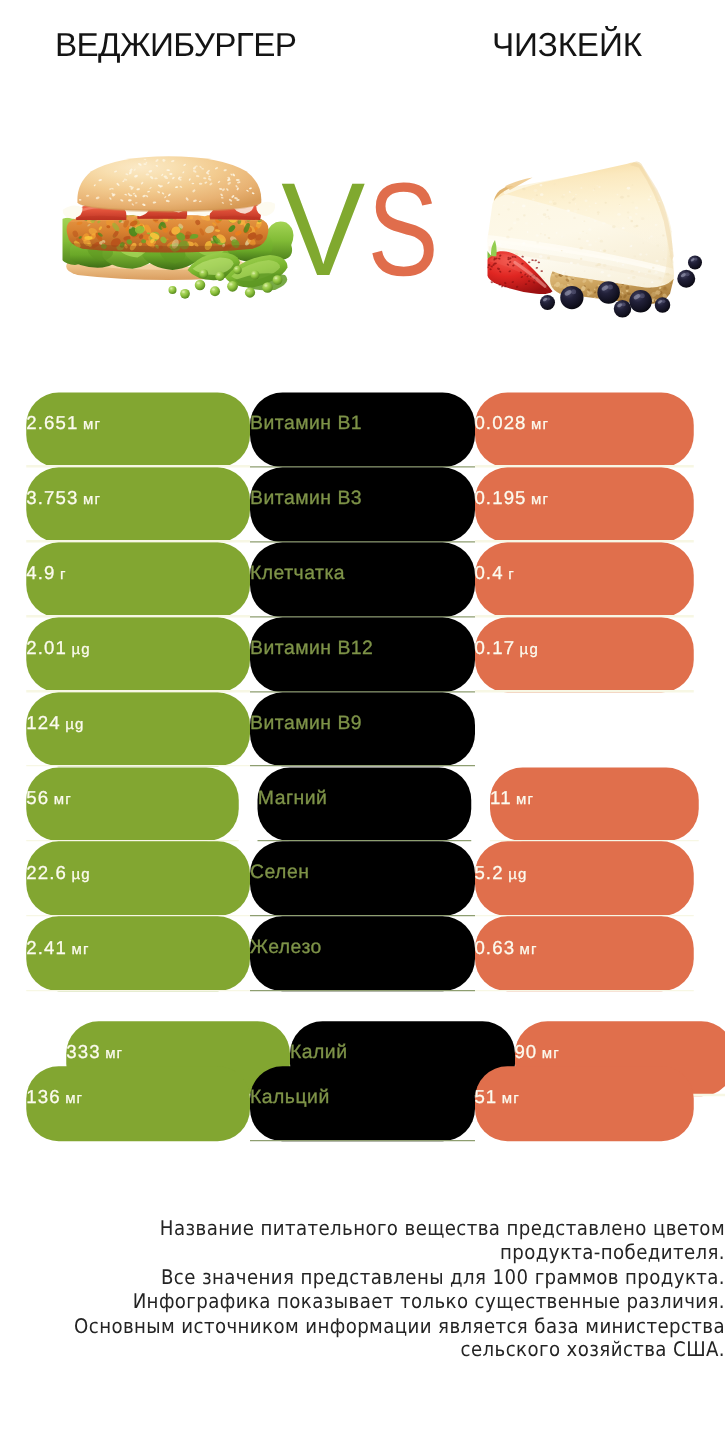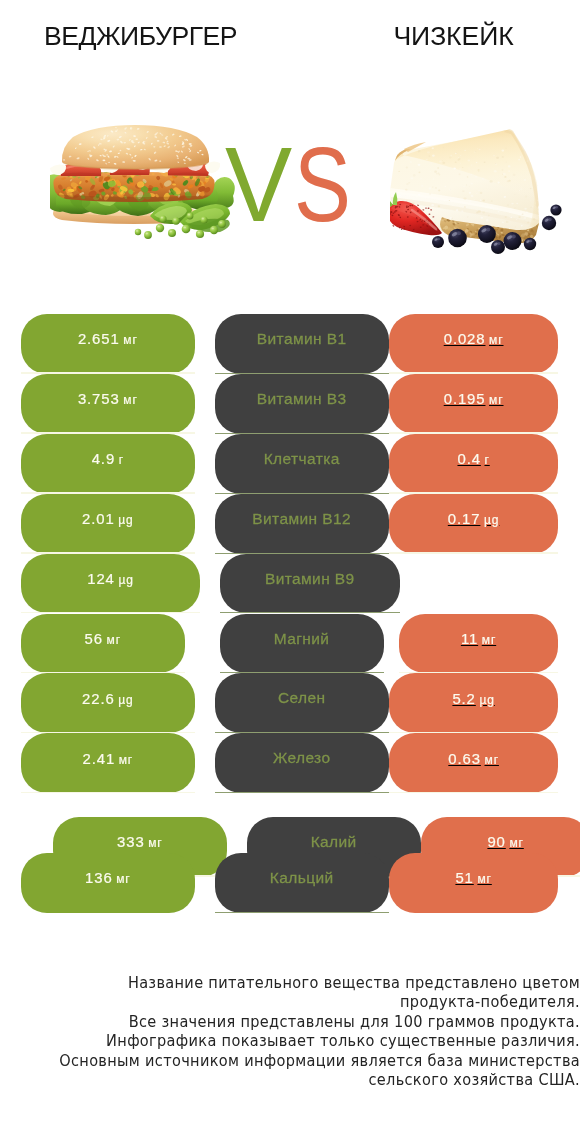--- a/index.html
+++ b/index.html
@@ -14,24 +14,24 @@
   .hero{position:absolute;left:0;top:110px;width:580px;height:140px;}
   .burger{position:absolute;left:50px;top:10px;}
   .cake{position:absolute;left:390px;top:15px;}
 
   .vs{position:absolute;left:224.8px;top:131px;font-size:106px;line-height:1;font-weight:400;white-space:nowrap;}
   .vs .v{color:#80a92f;display:inline-block;transform:scaleX(0.95);transform-origin:0 0;}
   .vs .s{color:#e06d4c;display:inline-block;transform:scaleX(0.805);transform-origin:0 0;margin-left:-2px;}
 
   .table{position:absolute;left:21px;top:314px;width:537.5px;height:599px;}
   .row{position:absolute;left:0;width:537.5px;height:59.9px;display:flex;}
-  .cell{position:relative;height:100%;display:flex;align-items:center;justify-content:center;box-sizing:border-box;border-radius:26px;}
+  .cell{position:relative;height:100%;display:flex;align-items:center;box-sizing:border-box;border-radius:26px;}
   .cell-l{width:179px;background:#82a631;}
-  .cell-m{width:179.5px;background:#404040;margin-left:20px;}
-  .cell-r{width:175px;background:#e06f4c;text-decoration:underline;}
+  .cell-m{width:179.5px;background:#000000;}
+  .cell-r{width:175px;background:#e06f4c;}
   .sep{position:absolute;left:0;bottom:0;width:100%;height:1.7px;}
   .cell-l .sep,.cell-r .sep{background:#f7f7e4;}
   .cell-m .sep{background:#8e9e70;height:1px;}
   .row:last-child .cell-l .sep,.row:last-child .cell-r .sep{display:none;}
 
   .vtxt{position:relative;top:-4.7px;white-space:nowrap;color:#fcfbef;font-size:14.9px;letter-spacing:.9px;-webkit-text-stroke:0.22px #fcfbef;}
   .vtxt .un{font-size:12px;margin-left:3.6px;}
   .ntxt{position:relative;top:-4.9px;white-space:nowrap;color:#7e9348;font-size:15.5px;letter-spacing:.4px;-webkit-text-stroke:0.26px #7e9348;}
 
   .footer{position:absolute;left:0;top:972.5px;width:580px;text-align:right;color:#242424;font-family:"DejaVu Sans Condensed","DejaVu Sans",sans-serif;font-size:16.15px;letter-spacing:.33px;line-height:19.5px;}

